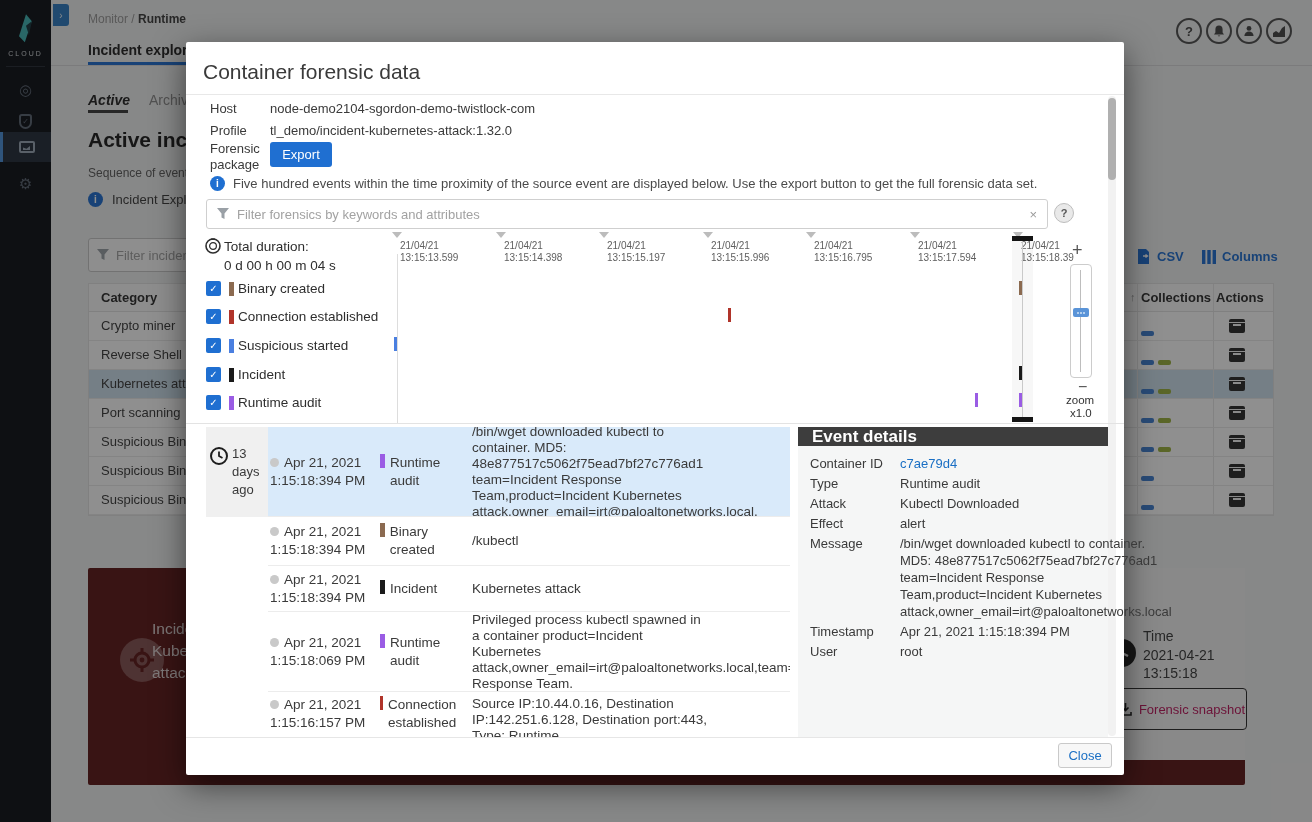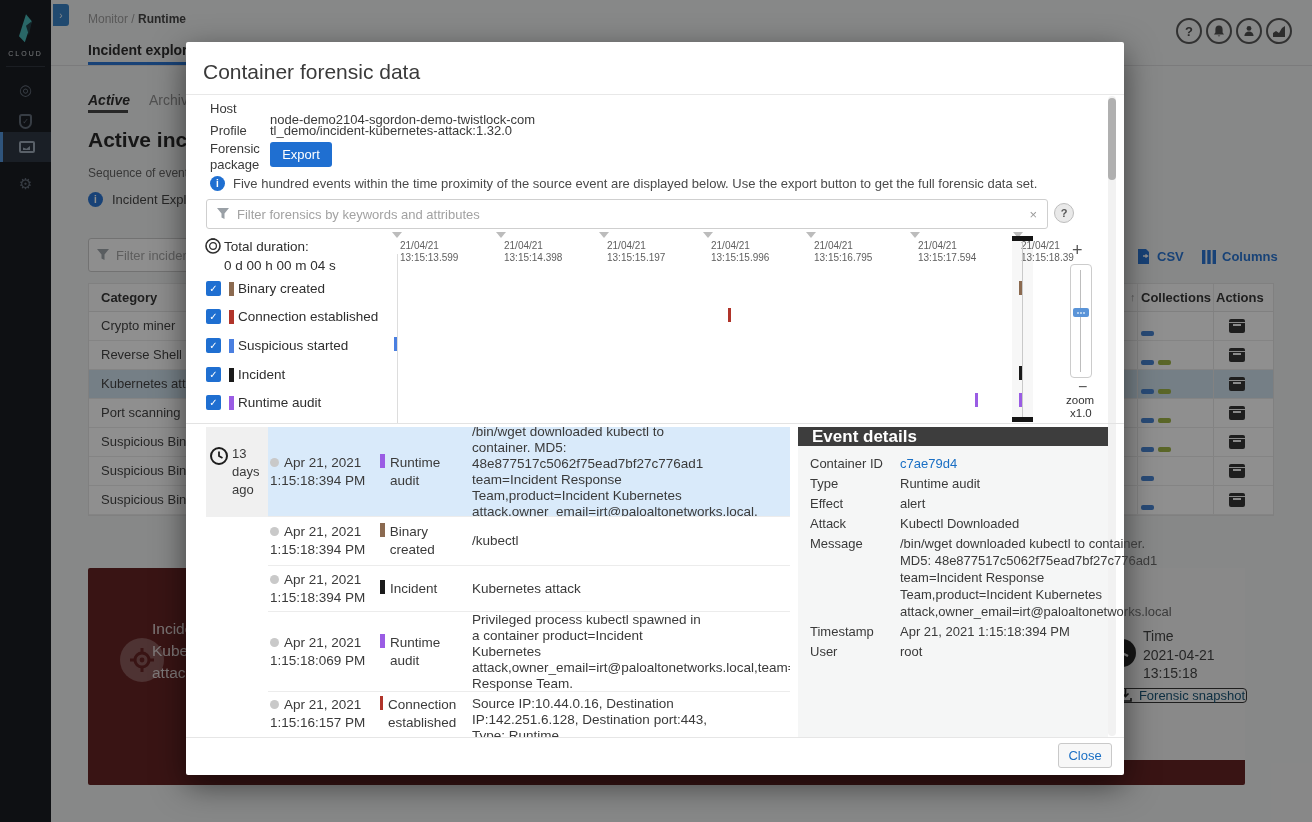--- a/index.html
+++ b/index.html
@@ -54,21 +54,21 @@
   .sort-ico { position:absolute; left:1041px; top:7px; color:#9a9a9a; font-size:11px; }
 
   .banner { position:absolute; left:37px; top:568px; width:1157px; height:217px; background:#5d1717; border-radius:2px; }
   .target-circle { position:absolute; left:32px; top:70px; width:44px; height:44px; border-radius:50%; background:rgba(255,255,255,0.25); display:flex; align-items:center; justify-content:center; }
   .banner-title { position:absolute; left:64px; top:50px; width:88px; font-size:15.5px; line-height:22px; color:#ded3d3; }
   .banner-panel { position:absolute; left:1007px; top:0; width:150px; height:192px; background:#f3f4f4; }
   .bp-clock { position:absolute; left:12px; top:70px; }
   .bp-label { position:absolute; left:48px; top:60px; font-size:14px; color:#3a3a3a; }
   .bp-date { position:absolute; left:48px; top:79px; font-size:14px; color:#3a3a3a; }
   .bp-time { position:absolute; left:48px; top:97px; font-size:14px; color:#3a3a3a; }
-  .bp-btn { position:absolute; left:22px; top:120px; width:130px; height:15px; border:1.5px solid #2b2b2b; border-radius:4px; background:#f7f8f8; font-size:13px; color:#0c4a6e; display:flex; align-items:center; justify-content:center; gap:7px; }
+  .bp-btn { position:absolute; left:22px; top:120px; width:130px; height:42px; border:1.5px solid #2b2b2b; border-radius:4px; background:#f7f8f8; font-size:13px; color:#be185d; display:flex; align-items:center; justify-content:center; gap:7px; }
 
   
   .overlay { position:absolute; inset:0; background:rgba(18,18,18,0.47); z-index:5; }
 
   
   .modal { position:absolute; left:186px; top:42px; width:938px; height:733px; background:#fff; border-radius:2px; z-index:10; box-shadow:0 10px 32px rgba(0,0,0,0.55); font-size:13px; }
   .m-title { position:absolute; left:17px; top:18px; font-size:21px; color:#3a3a3a; }
   .m-divider { position:absolute; left:0; right:0; top:52px; height:1px; background:#e8e8e8; }
   .m-label { color:#3a3a3a; font-size:13px; }
   .m-value { color:#3a3a3a; font-size:13px; }
@@ -304,21 +304,21 @@
 
 <div class="overlay"></div>
 
 <div class="modal">
   <div class="m-title">Container forensic data</div>
   <div class="m-divider"></div>
   <div class="m-scroll"></div>
   <div class="m-thumb"></div>
 
   <div class="abs m-label" style="left:24px;top:59px;">Host</div>
-  <div class="abs m-value" style="left:84px;top:70px;">node-demo2104-sgordon-demo-twistlock-com</div>
+  <div class="abs m-value" style="left:84px;top:59px;">node-demo2104-sgordon-demo-twistlock-com</div>
   <div class="abs m-label" style="left:24px;top:81px;">Profile</div>
   <div class="abs m-value" style="left:84px;top:81px;">tl_demo/incident-kubernetes-attack:1.32.0</div>
   <div class="abs m-label" style="left:24px;top:99px;width:54px;line-height:16px;">Forensic package</div>
   <button class="export-btn" style="background: rgb(31, 111, 209);">Export</button>
 
   <div class="m-info">
     <span class="info-ico">i</span>
     <span>Five hundred events within the time proximity of the source event are displayed below. Use the export button to get the full forensic data set.</span>
   </div>
 
@@ -498,26 +498,26 @@
     <div class="details-body">
       <div class="dfield">
         <span class="dl">Container ID</span>
         <span class="dv" style="color: rgb(26, 111, 196);">c7ae79d4</span>
       </div>
       <div class="dfield">
         <span class="dl">Type</span>
           <span class="dv">Runtime audit</span>
       </div>
       <div class="dfield">
+        <span class="dl">Attack</span>
+          <span class="dv">Kubectl Downloaded</span>
+      </div>
+      <div class="dfield">
         <span class="dl">Effect</span>
           <span class="dv">alert</span>
-      </div>
-      <div class="dfield">
-        <span class="dl">Attack</span>
-          <span class="dv">Kubectl Downloaded</span>
       </div>
       <div class="dfield">
         <span class="dl">Message</span>
           <span class="dv">/bin/wget downloaded kubectl to container. MD5: 48e877517c5062f75ead7bf27c776ad1 team=Incident Response Team,product=Incident Kubernetes attack,owner_email=irt@paloaltonetworks.local</span>
       </div>
       <div class="dfield">
         <span class="dl">Timestamp</span>
           <span class="dv">Apr 21, 2021 1:15:18:394 PM</span>
       </div>
       <div class="dfield">

